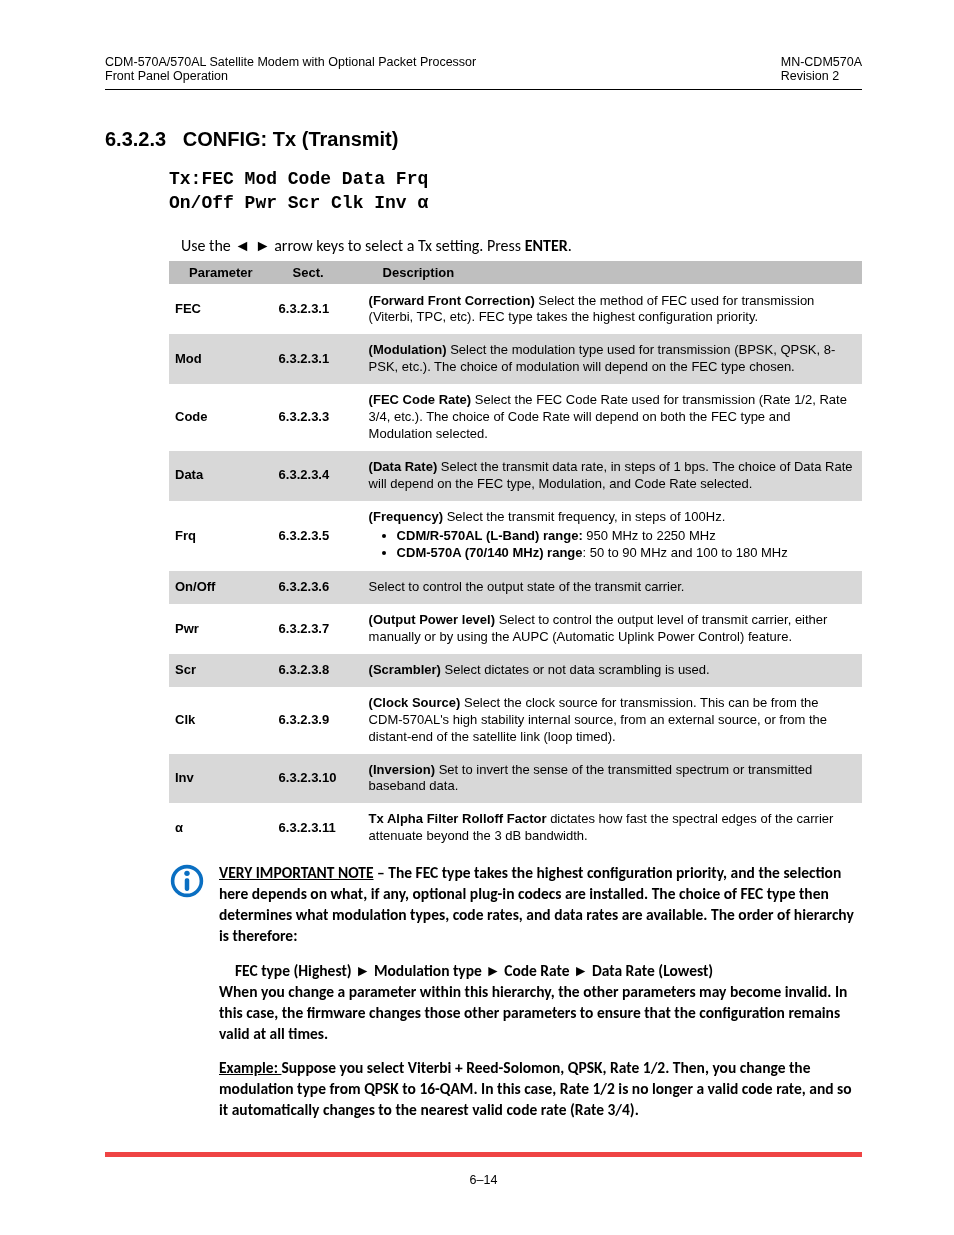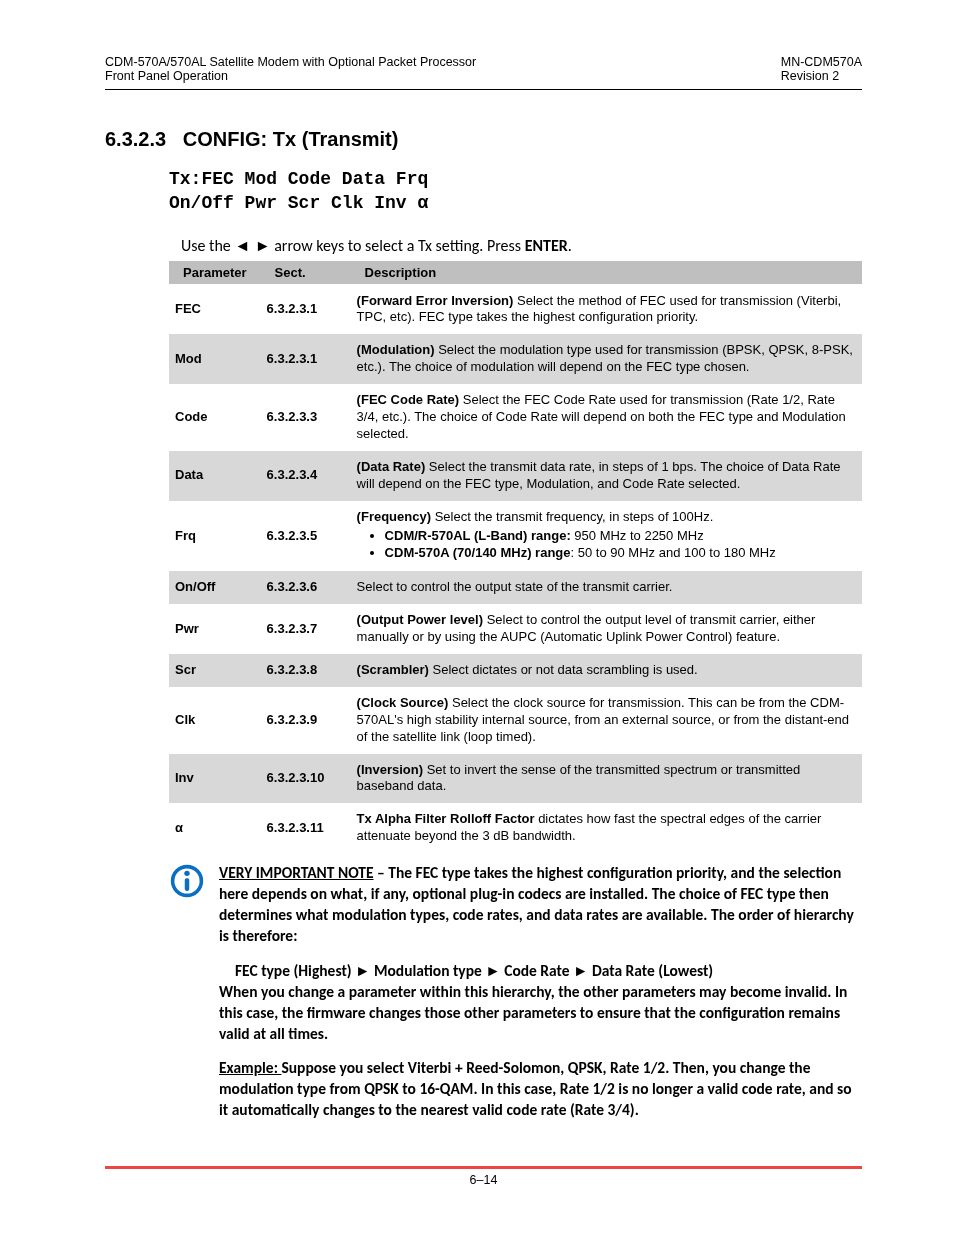--- a/index.html
+++ b/index.html
@@ -52,21 +52,21 @@
   table.param-table {
     margin-left: 64px;
     border-collapse: collapse;
     width: calc(100% - 64px);
     font-family: Arial, sans-serif;
     font-size: 13px;
   }
   table.param-table th {
     background: #bfbfbf;
     text-align: left;
-    padding: 4px 14px;
+    padding: 4px 20px;
     font-weight: bold;
     border-bottom: 1px solid #fff;
   }
   table.param-table td {
     padding: 8px 6px;
     vertical-align: middle;
     line-height: 1.3;
   }
   table.param-table tr.odd td { background: #d8d8d8; }
   table.param-table tr.even td { background: #fff; }
@@ -103,22 +103,22 @@
     margin-left: 16px;
   }
   .footer {
     position: absolute;
     bottom: 48px;
     left: 105px;
     right: 92px;
     text-align: center;
     font-size: 12.5px;
     font-family: Arial, sans-serif;
-    border-top: 3px solid #ef4444;
-    padding-top: 4px;
+    border-top: 5px solid #ef4444;
+    padding-top: 16px;
   }
 </style>
 </head>
 <body>
 
 <div class="page">
 
   <div class="header-row">
     <div>
       <div>CDM-570A/570AL Satellite Modem with Optional Packet Processor</div>
@@ -149,21 +149,21 @@
       <tr>
         <th class="col-param">Parameter</th>
         <th class="col-sect">Sect.</th>
         <th>Description</th>
       </tr>
     </thead>
     <tbody id="table-body">
         <tr class="even">
           <td class="col-param">FEC</td>
           <td class="col-sect">6.3.2.3.1</td>
-          <td><span class="desc-bold">(Forward Error Inversion) </span><span>Select the method of FEC used for transmission (Viterbi, TPC, etc). FEC type takes the highest configuration priority.</span></td>
+          <td><span class="desc-bold">(Forward Front Correction) </span><span>Select the method of FEC used for transmission (Viterbi, TPC, etc). FEC type takes the highest configuration priority.</span></td>
         </tr>
         <tr class="odd">
           <td class="col-param">Mod</td>
           <td class="col-sect">6.3.2.3.1</td>
           <td><span class="desc-bold">(Modulation) </span><span>Select the modulation type used for transmission (BPSK, QPSK, 8-PSK, etc.). The choice of modulation will depend on the FEC type chosen.</span></td>
         </tr>
         <tr class="even">
           <td class="col-param">Code</td>
           <td class="col-sect">6.3.2.3.3</td>
           <td><span class="desc-bold">(FEC Code Rate) </span><span>Select the FEC Code Rate used for transmission (Rate 1/2, Rate 3/4, etc.). The choice of Code Rate will depend on both the FEC type and Modulation selected.</span></td>

